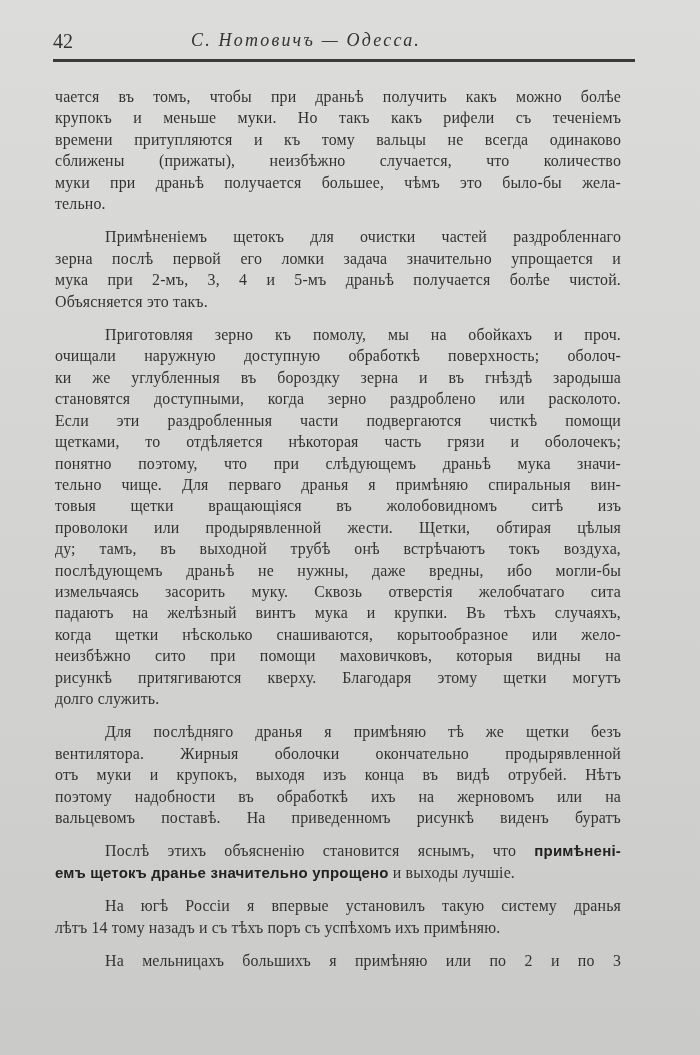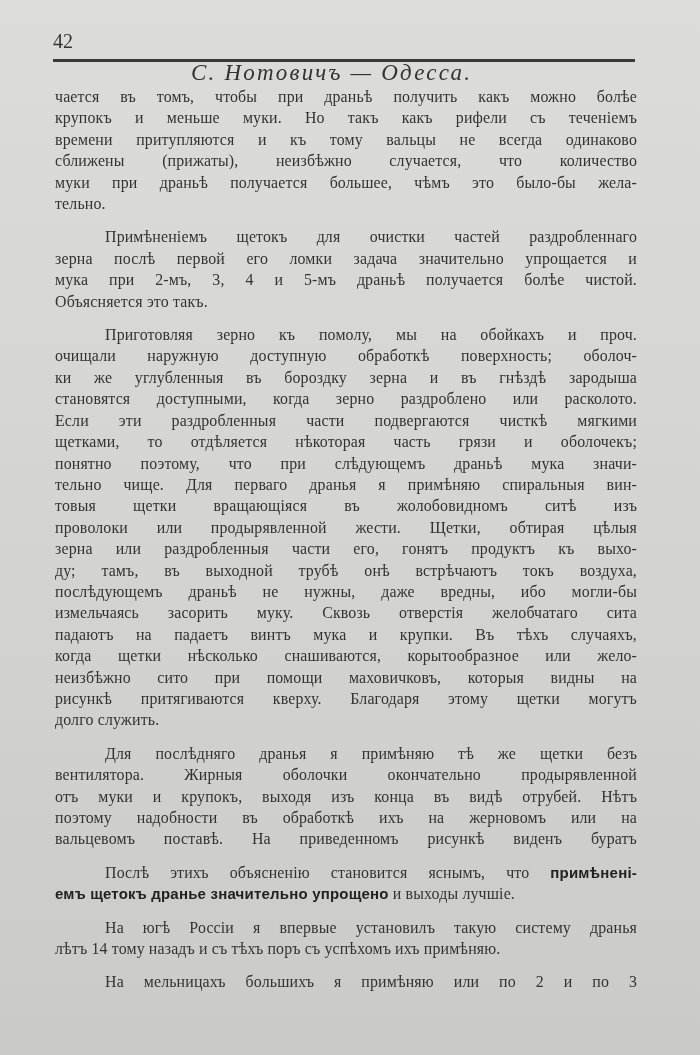--- a/index.html
+++ b/index.html
@@ -5,25 +5,25 @@
   html, body { margin: 0; padding: 0; }
   body {
     width: 700px; height: 1055px; overflow: hidden;
     background: #d4d4d2;
     font-family: "DejaVu Serif", "Liberation Serif", serif;
     color: #2a2a2a;
   }
   .page { position: relative; width: 700px; height: 1055px; background: linear-gradient(180deg,#dcdcda 0%,#d2d2d0 60%,#cacac8 100%); padding-left: 12px; }
   .header { position: absolute; left: 53px; top: 30px; width: 582px; height: 28px; }
   .page-num { position: absolute; left: 0; top: 0; font-size: 20px; color: #333; font-family: "Liberation Serif", serif; }
-  .running-title { position: absolute; left: 138px; top: 0; font-size: 23px; font-style: italic; letter-spacing: 2.2px; color: #333; font-family: "Liberation Serif", serif; margin-top: 30px; }
+  .running-title { position: absolute; left: 138px; top: 0; font-size: 18px; font-style: italic; letter-spacing: 2.2px; color: #333; font-family: "Liberation Serif", serif; }
   .rule { position: absolute; left: 53px; top: 59px; width: 582px; height: 3px; background: #3a3a3a; }
   .body { position: absolute; left: 55px; top: 86px; width: 582px; }
   p.para {
-    margin: 0 0 12px 0;
+    margin: 0 16px 12px 0;
     font-size: 15.9px; line-height: 21.4px;
     text-align: justify; text-align-last: left;
     color: #333;
     font-family: "Liberation Serif", serif;
     letter-spacing: 0.15px;
   }
   .line { display: block; text-align: justify; text-align-last: justify; white-space: nowrap; }
   .line.last { text-align-last: left; }
   .bold { font-family: "Liberation Sans", sans-serif; font-weight: bold; font-size: 15px; letter-spacing: 0.2px; color: #222; }
 </style>
@@ -52,31 +52,30 @@
       <span class="line">зерна послѣ первой его ломки задача значительно упрощается и</span>
       <span class="line">мука при 2-мъ, 3, 4 и 5-мъ драньѣ получается болѣе чистой.</span>
       <span class="line last">Объясняется это такъ.</span>
     </p>
 
     <p class="para">
       <span class="line" style="padding-left:50px">Приготовляя зерно къ помолу, мы на обойкахъ и проч.</span>
       <span class="line">очищали наружную доступную обработкѣ поверхность; оболоч-</span>
       <span class="line">ки же углубленныя въ бороздку зерна и въ гнѣздѣ зародыша</span>
       <span class="line">становятся доступными, когда зерно раздроблено или расколото.</span>
-      <span class="line">Если эти раздробленныя части подвергаются чисткѣ мягкими</span>
+      <span class="line">Если эти раздробленныя части подвергаются чисткѣ помощи</span>
       <span class="line">щетками, то отдѣляется нѣкоторая часть грязи и оболочекъ;</span>
       <span class="line">понятно поэтому, что при слѣдующемъ драньѣ мука значи-</span>
       <span class="line">тельно чище. Для перваго дранья я примѣняю спиральныя вин-</span>
       <span class="line">товыя щетки вращающіяся въ жолобовидномъ ситѣ изъ</span>
       <span class="line">проволоки или продырявленной жести. Щетки, обтирая цѣлыя</span>
-      <span class="line">зерна или раздробленныя части его, гонятъ продуктъ къ выхо-</span>
       <span class="line">ду; тамъ, въ выходной трубѣ онѣ встрѣчаютъ токъ воздуха,</span>
       <span class="line">послѣдующемъ драньѣ не нужны, даже вредны, ибо могли-бы</span>
       <span class="line">измельчаясь засорить муку. Сквозь отверстія желобчатаго сита</span>
-      <span class="line">падаютъ на падаетъ винтъ мука и крупки. Въ тѣхъ случаяхъ,</span>
+      <span class="line">падаютъ на желѣзный винтъ мука и крупки. Въ тѣхъ случаяхъ,</span>
       <span class="line">когда щетки нѣсколько снашиваются, корытообразное или жело-</span>
       <span class="line">неизбѣжно сито при помощи маховичковъ, которыя видны на</span>
       <span class="line">рисункѣ притягиваются кверху. Благодаря этому щетки могутъ</span>
       <span class="line last">долго служить.</span>
     </p>
 
     <p class="para">
       <span class="line" style="padding-left:50px">Для послѣдняго дранья я примѣняю тѣ же щетки безъ</span>
       <span class="line">вентилятора. Жирныя оболочки окончательно продырявленной</span>
       <span class="line">отъ муки и крупокъ, выходя изъ конца въ видѣ отрубей. Нѣтъ</span>

